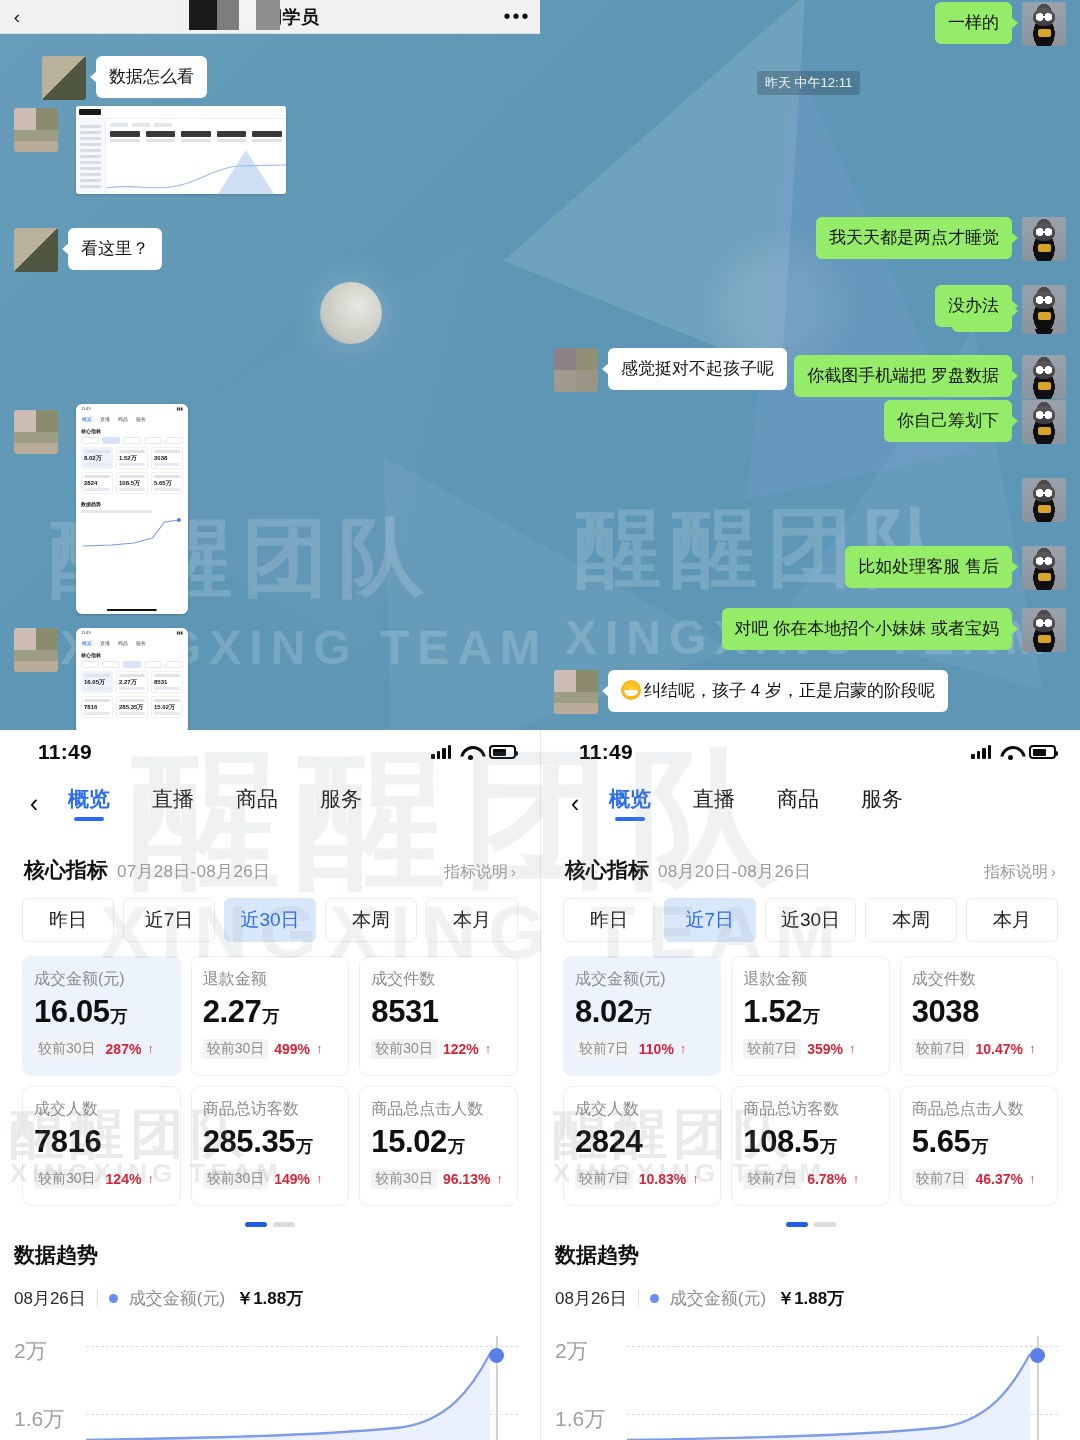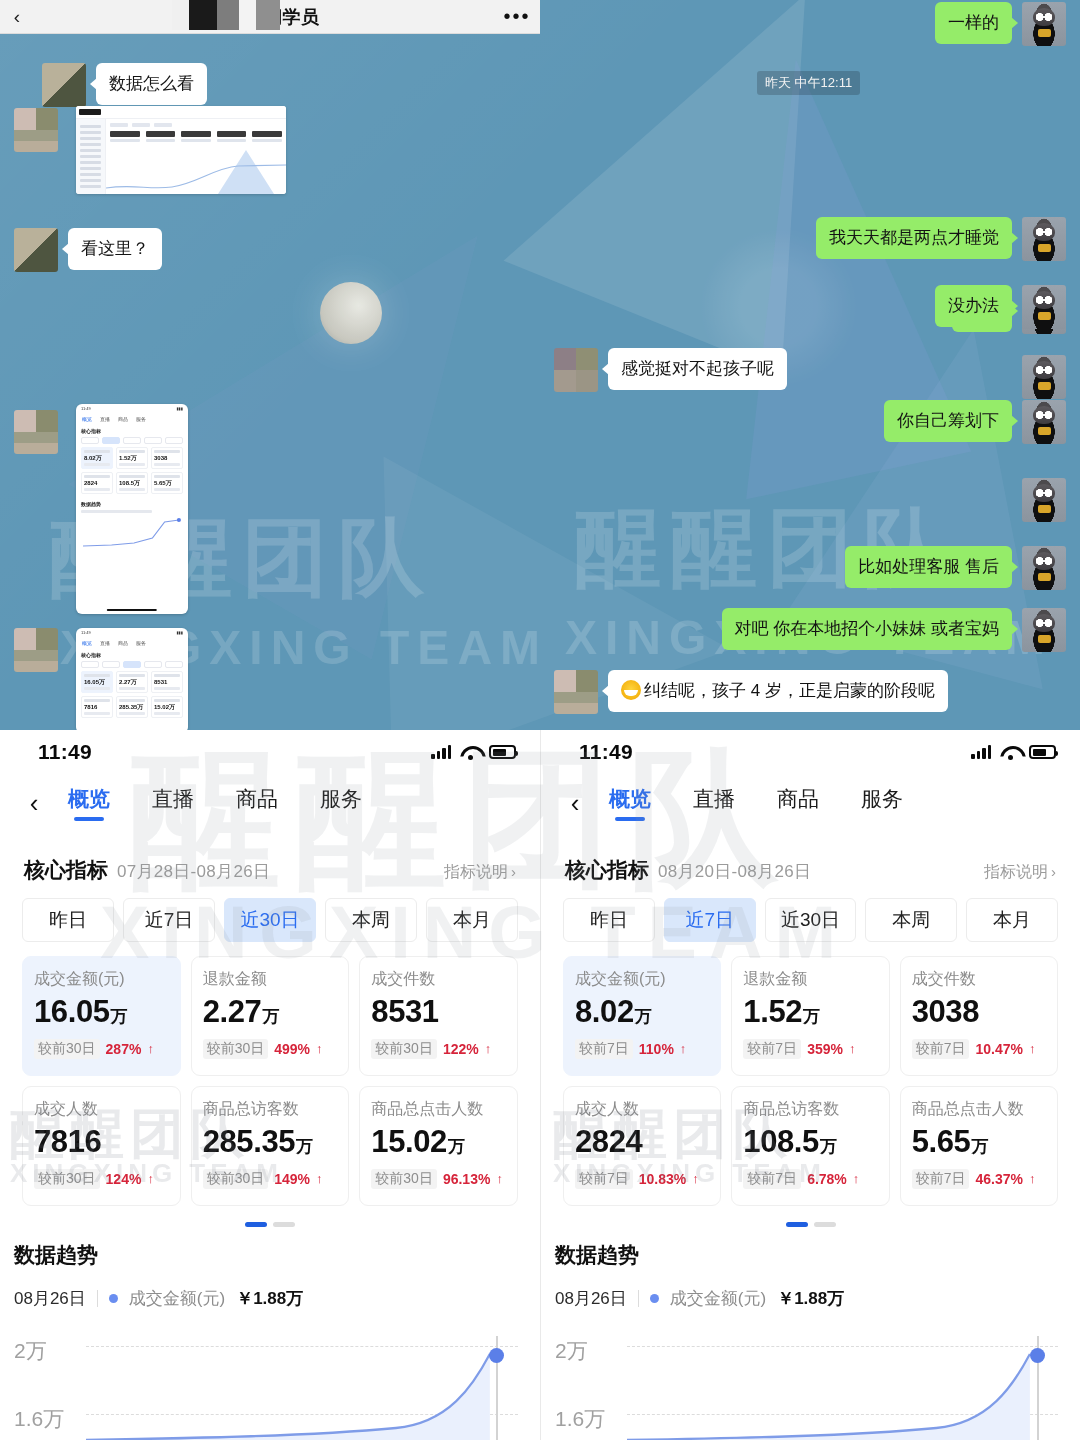--- a/index.html
+++ b/index.html
@@ -264,21 +264,21 @@
 
     <div class="chat-header">
       <div class="back">‹</div>
       <div class="title">店十一期学员</div>
       <div class="dots">•••</div>
     </div>
     <div class="hdr-mosaic"></div>
 
     <div class="msgs">
 
-      <div class="row left" style="top:63px;padding-left:28px;">
+      <div class="row left" style="top:56px;padding-left:28px;">
         <div class="avatar av-mos-a"></div>
         <div class="bubble in">数据怎么看</div>
       </div>
 
       <div class="row left" style="top:108px;">
         <div class="avatar av-mos-b"></div>
       </div>
       <div class="shot-desk">
         <div class="sd-top">
             <div class="sd-logo"></div>
@@ -338,20 +338,21 @@
         <div class="bubble in">看这里？</div>
       </div>
 
       <div class="row right" style="top:290px;">
         <div class="avatar av-cat"></div>
         <div class="bubble out">是的</div>
       </div>
 
       <div class="row right" style="top:355px;">
         <div class="avatar av-cat"></div>
+        <div class="bubble out">你截图手机端把  罗盘数据</div>
       </div>
 
       <div class="row left" style="top:410px;">
         <div class="avatar av-mos-b"></div>
       </div>
       <div class="shot-phone" style="left:76px; top:404px; width:112px; height:210px;">
         <div class="sp-bar">
             <span>11:49</span>
             <span>▮▮▮</span>
           </div>

